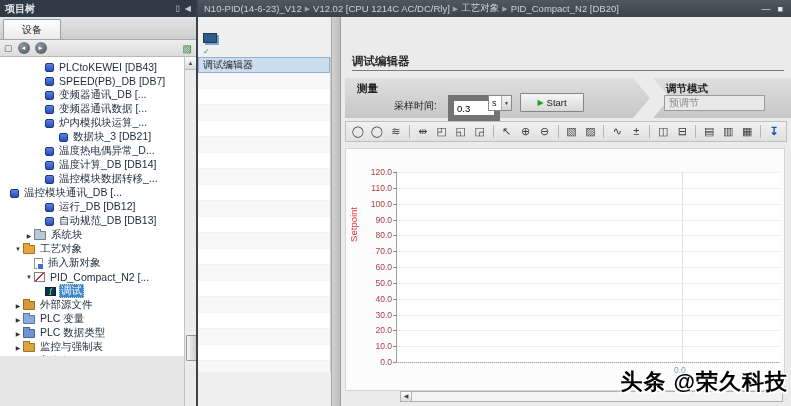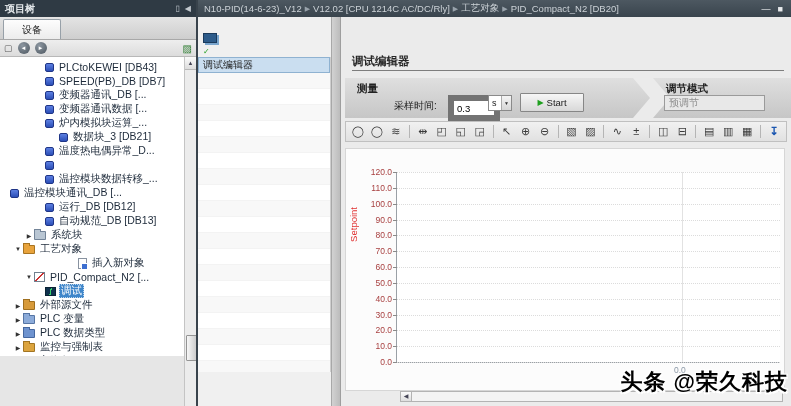--- a/index.html
+++ b/index.html
@@ -224,20 +224,21 @@
           <span class="tlabel">数据块_3 [DB21]</span>
         </div>
         <div class="trow" style="padding-left: 35px;">
           <span class="exp"></span>
           <span class="ticon db-block-icon"></span>
           <span class="tlabel">温度热电偶异常_D...</span>
         </div>
         <div class="trow" style="padding-left: 35px;">
           <span class="exp"></span>
           <span class="ticon db-block-icon"></span>
+          <span class="tlabel">温度计算_DB [DB14]</span>
         </div>
         <div class="trow" style="padding-left: 35px;">
           <span class="exp"></span>
           <span class="ticon db-block-icon"></span>
           <span class="tlabel">温控模块数据转移_...</span>
         </div>
         <div class="trow" style="">
           <span class="exp"></span>
           <span class="ticon db-block-icon"></span>
           <span class="tlabel">温控模块通讯_DB [...</span>
@@ -255,21 +256,21 @@
         <div class="trow" style="padding-left: 24px;">
           <span class="exp">▶</span>
           <span class="ticon sys-blocks-folder-icon fold"></span>
           <span class="tlabel">系统块</span>
         </div>
         <div class="trow" style="padding-left: 13px;">
           <span class="exp">▼</span>
           <span class="ticon tech-objects-folder-icon fold"></span>
           <span class="tlabel">工艺对象</span>
         </div>
-        <div class="trow" style="padding-left: 24px; margin-left: 44px;">
+        <div class="trow" style="padding-left: 24px;">
           <span class="exp"></span>
           <span class="ticon add-object-icon"></span>
           <span class="tlabel">插入新对象</span>
         </div>
         <div class="trow" style="padding-left: 24px;">
           <span class="exp">▼</span>
           <span class="ticon pid-object-icon"></span>
           <span class="tlabel">PID_Compact_N2 [...</span>
         </div>
         <div class="trow sel" style="padding-left: 35px;">

